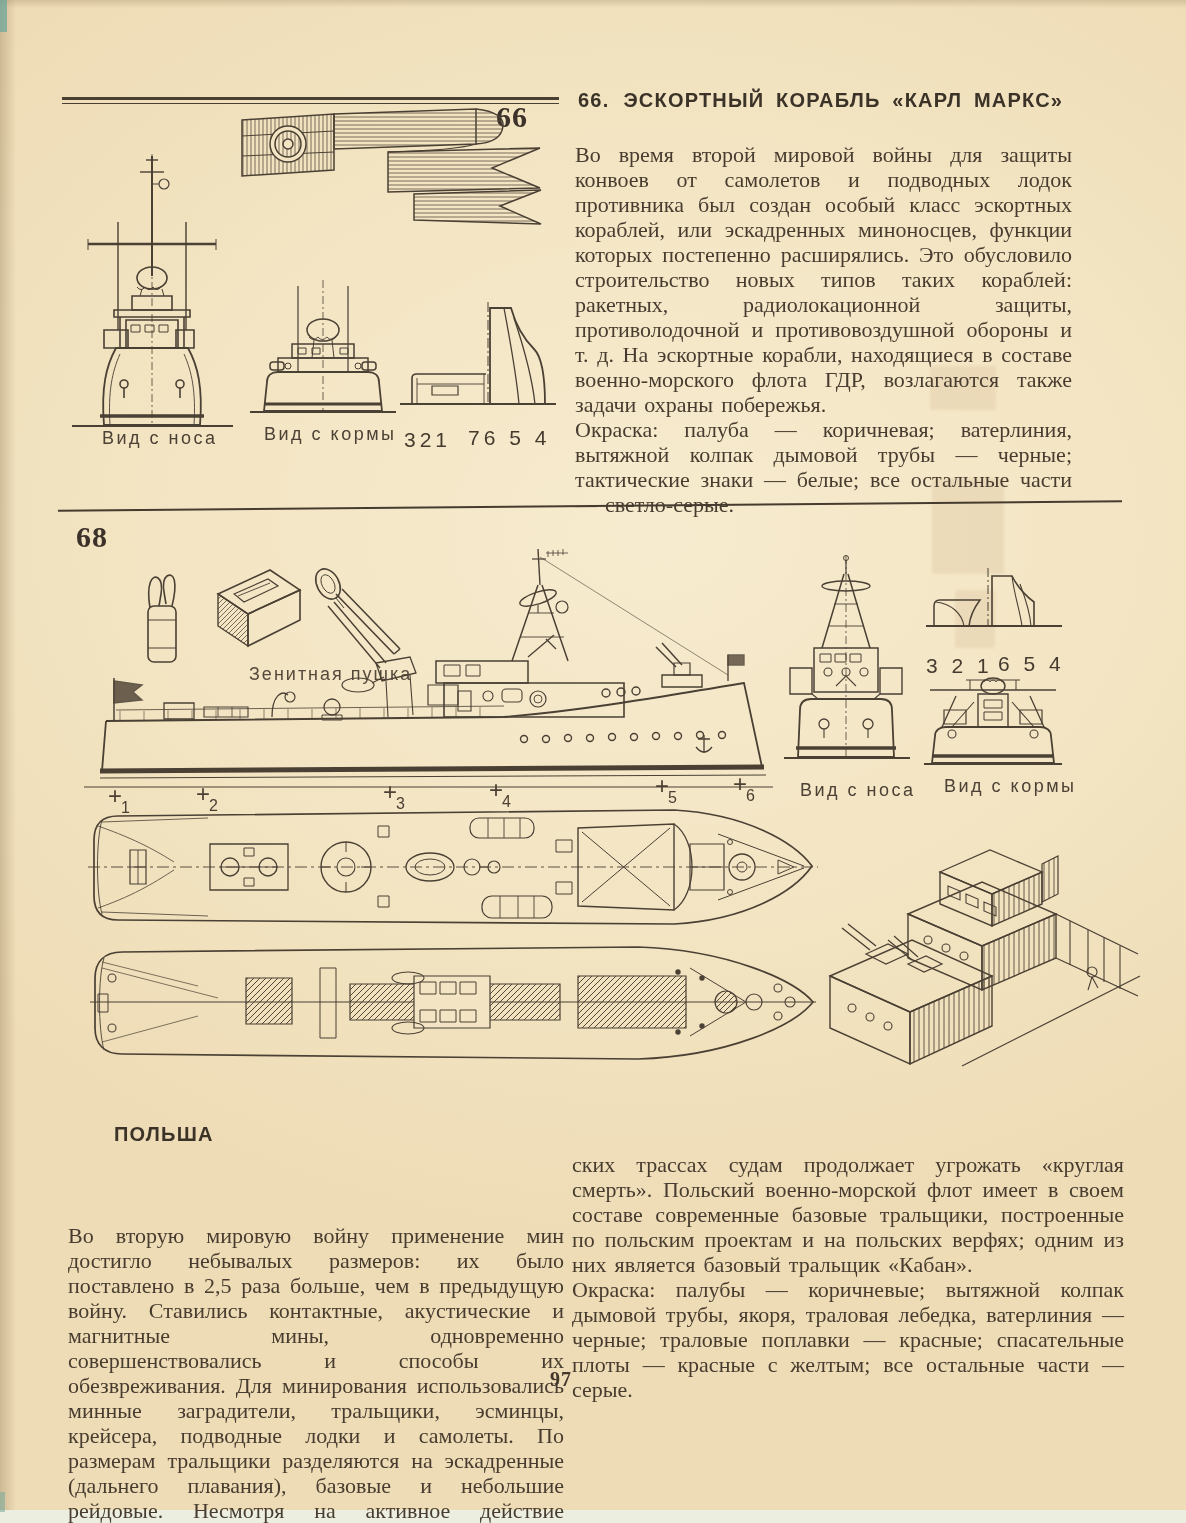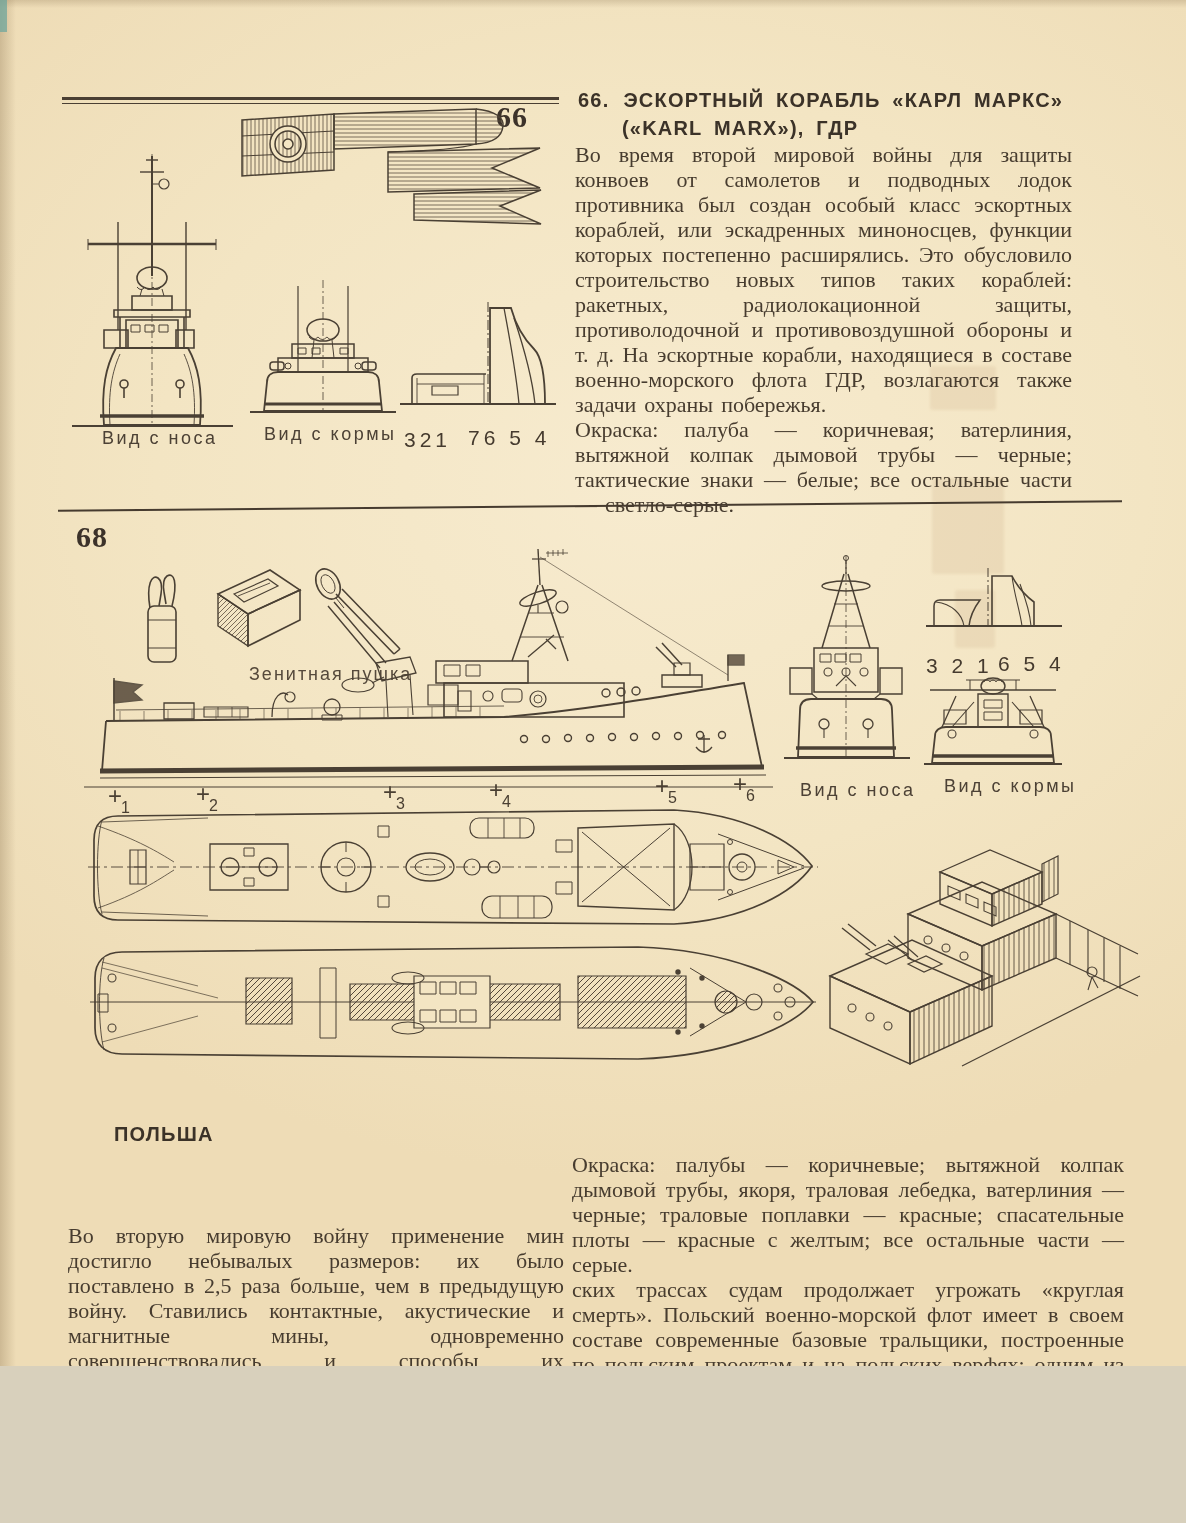--- a/index.html
+++ b/index.html
@@ -1,17 +1,17 @@
 <!DOCTYPE html>
 <html><head>
 <meta charset="utf-8">
 <style>
   html,body{margin:0;padding:0;background:#d8d0bc;}
   .page{
-    position:relative;width:1186px;height:1366px;overflow:hidden;
+    position:relative;width:1186px;height:1523px;overflow:hidden;
     background:
       radial-gradient(ellipse 900px 700px at 55% 35%, #f7ebcf 0%, #f3e5c3 55%, #eedcb6 100%);
     font-family:"Liberation Serif", serif;
     color:#40352a;
   }
   .abs{position:absolute;}
   .edge-shadow{left:0;top:0;width:16px;height:1523px;
     background:linear-gradient(90deg, rgba(120,95,60,.28), rgba(120,95,60,0));}
   .top-shadow{left:0;top:0;width:1186px;height:8px;
     background:linear-gradient(180deg, rgba(120,95,60,.22), rgba(120,95,60,0));}
@@ -154,21 +154,20 @@
     </g>
   </svg>
   <div class="abs code-num" style="left:404px;top:406px;">321</div>
   <div class="abs code-num" style="left:468px;top:404px;">76 5 4</div>
 
   <div class="abs caption" style="left:102px;top:428px;">Вид с носа</div>
   <div class="abs caption" style="left:264px;top:424px;">Вид с кормы</div>
 
   <div class="abs heading" style="left:578px;top:86px;width:520px;">
     <div><span class="hno">66.</span><span>ЭСКОРТНЫЙ КОРАБЛЬ «КАРЛ МАРКС»</span></div>
-    <div class="hline2">(«KARL MARX»), ГДР</div>
   </div>
   <div class="abs body-text" style="left:575px;top:142px;width:497px;">
     <p>Во время второй мировой войны  для защиты конвоев от самолетов и подводных лодок противника был создан особый класс эскортных кораблей, или эскадренных миноносцев, функции которых постепенно расширялись. Это обусловило строительство новых типов таких кораблей: ракетных, радиолокационной защиты, противолодочной и противовоздушной  обороны и т. д. На эскортные корабли, находящиеся в составе военно-морского флота ГДР, возлагаются  также  задачи охраны побережья.</p>
     <p>Окраска: палуба — коричневая; ватерлиния, вытяжной колпак дымовой трубы — черные; тактические знаки — белые; все остальные части — светло-серые.</p>
   </div>
 
   <div class="abs rule-single" style="left:58px;top:505px;width:1064px;transform:rotate(-0.5deg);"></div>
   <div class="abs fig-num" style="left:76px;top:520px;">68</div>
 
   <svg class="abs" style="left:122px;top:550px;" width="295" height="130" viewBox="0 0 295 130">
@@ -456,19 +455,19 @@
 
   <div class="abs heading" style="left:70px;top:1120px;width:540px;">
     <div class="hline2">ПОЛЬША</div>
   </div>
 
   <div class="abs body-text" style="left:68px;top:1188px;width:496px;margin-top:35px;">
     <p>Во вторую мировую войну  применение  мин достигло небывалых размеров: их было поставлено в 2,5  раза больше, чем в предыдущую войну. Ставились контактные, акустические и магнитные мины, одновременно совершенствовались и способы их обезвреживания.  Для минирования  использовались  минные  заградители, тральщики, эсминцы, крейсера, подводные лодки и самолеты.  По размерам тральщики  разделяются  на эскадренные (дальнего плавания), базовые и небольшие рейдовые. Несмотря  на активное  действие  тралового флота многих стран мира, до сих пор на некоторых мор-</p>
   </div>
 
   <div class="abs body-text" style="left:572px;top:1152px;width:552px;">
+    <p>ских трассах судам  продолжает  угрожать  «круглая смерть». Польский военно-морской флот имеет в своем составе современные  базовые  тральщики, построенные по польским проектам и на польских верфях; одним из них является базовый тральщик «Кабан».</p>
     <p>Окраска: палубы — коричневые; вытяжной колпак дымовой трубы, якоря, траловая лебедка, ватерлиния — черные; траловые поплавки — красные; спасательные плоты — красные с желтым; все остальные части — серые.</p>
-    <p>ских трассах судам  продолжает  угрожать  «круглая смерть». Польский военно-морской флот имеет в своем составе современные  базовые  тральщики, построенные по польским проектам и на польских верфях; одним из них является базовый тральщик «Кабан».</p>
   </div>
 
   <div class="abs page-num" style="left:550px;top:1368px;">97</div>
 
 </div>
 
 </body></html>

